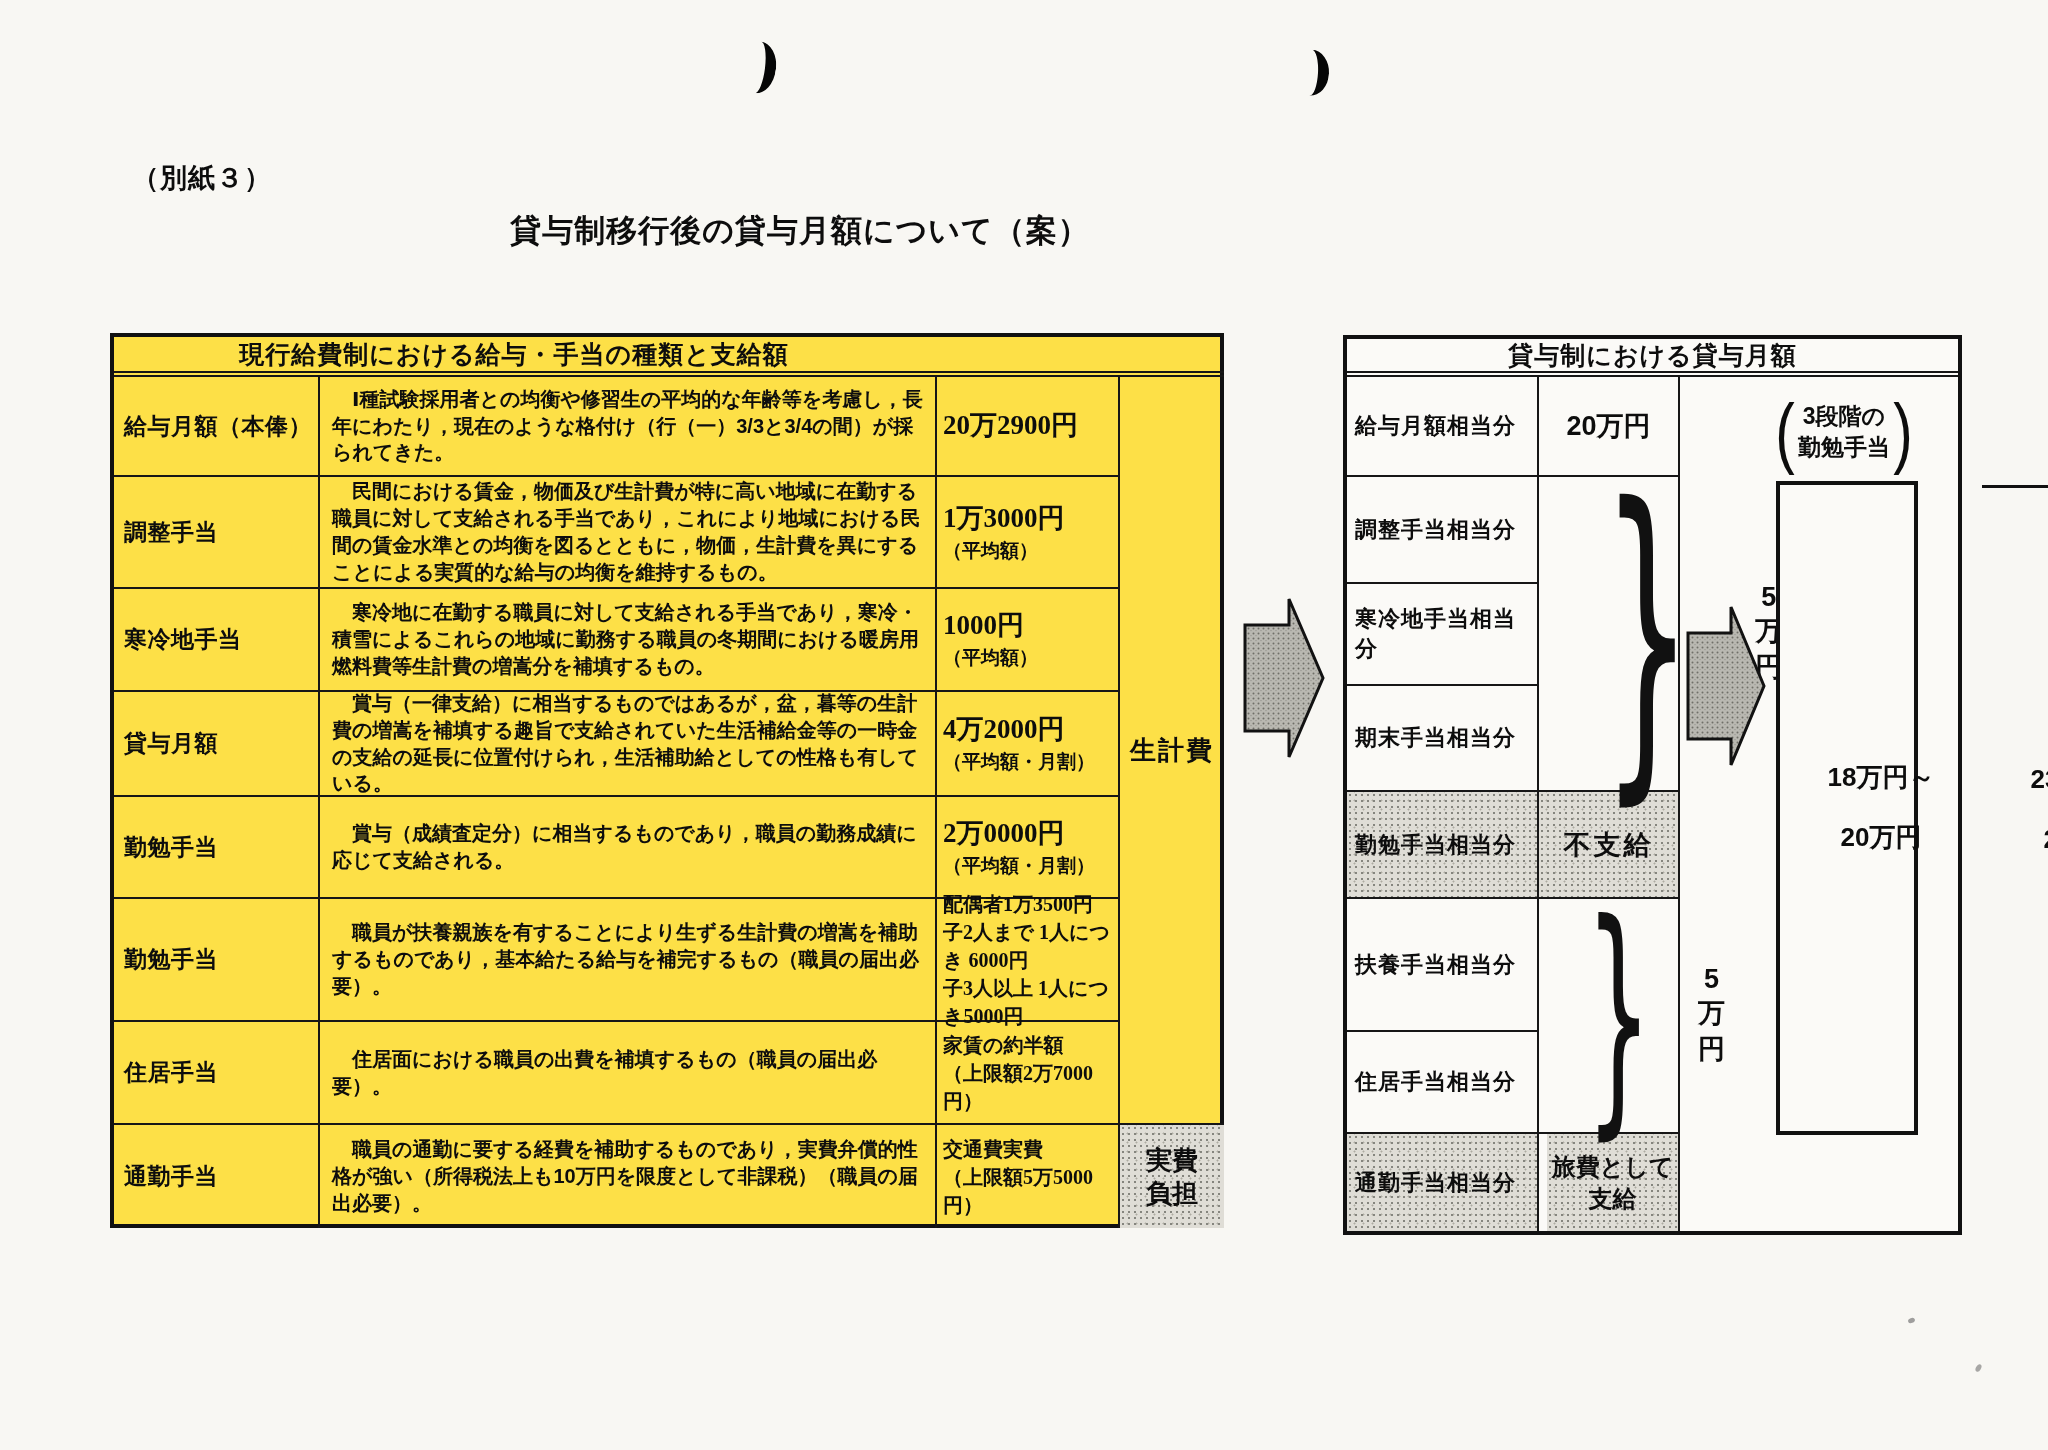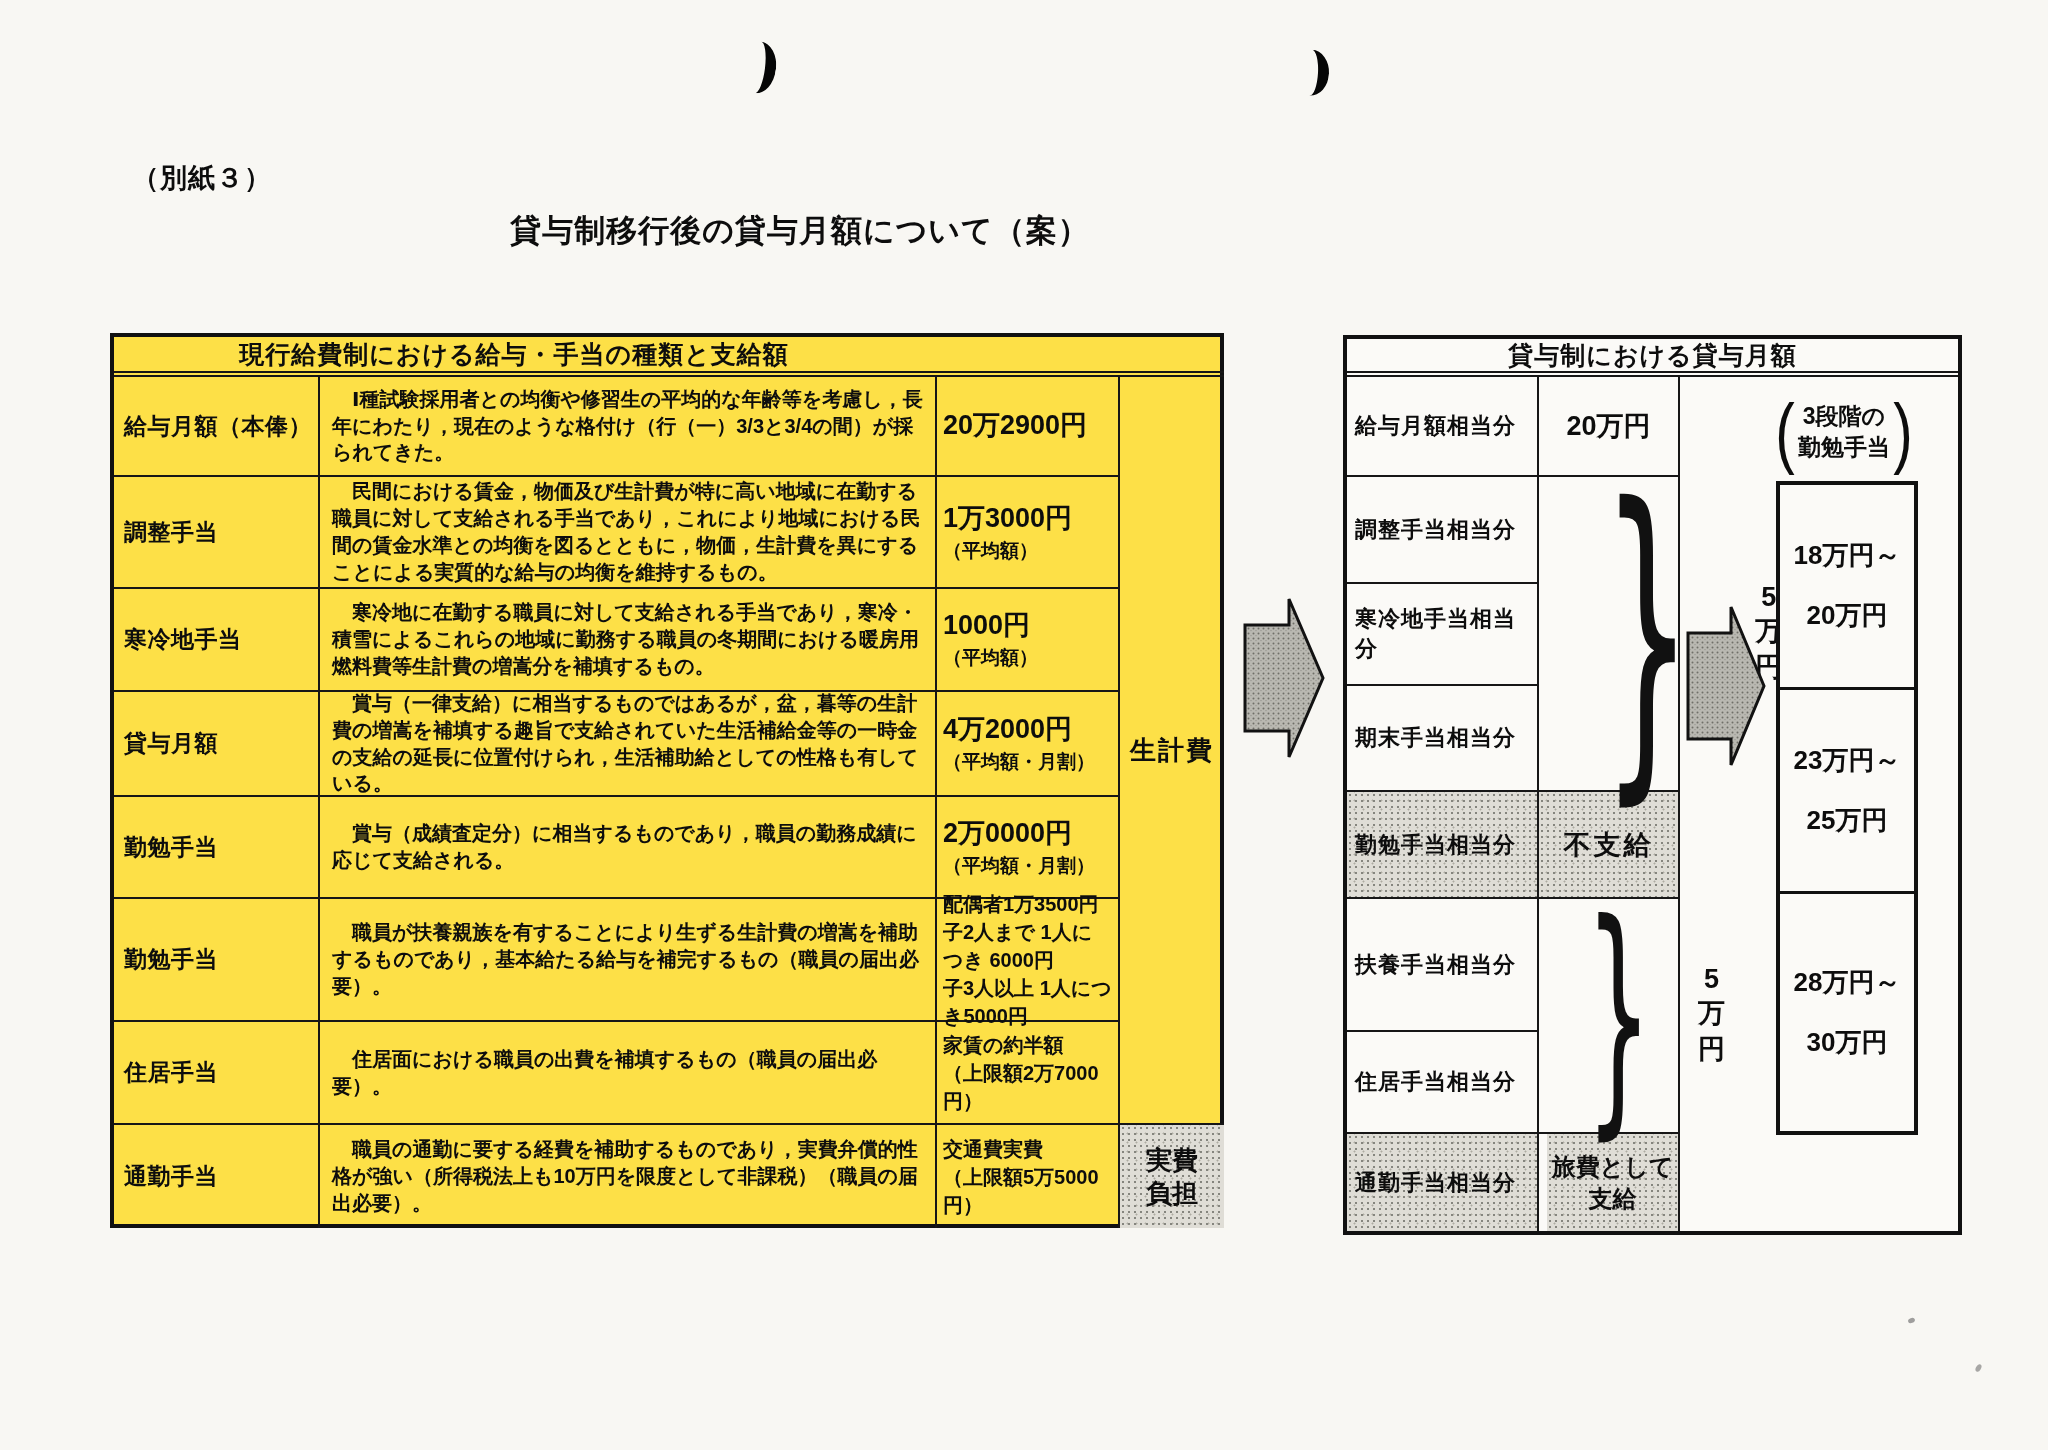--- a/index.html
+++ b/index.html
@@ -62,21 +62,21 @@
     grid-column: 1 / -1;
     border-right: none;
     border-bottom: 6px double #161616;
     justify-content: center;
     font-size: 25px; font-weight: 700; letter-spacing: 1px;
   }
   .left-table .t-header { padding-right: 310px; }
   .name { padding-left: 10px; font-size: 23px; font-weight: 600; letter-spacing: 0.5px; }
   .desc { padding: 6px 10px 6px 12px; font-size: 20px; font-weight: 600; line-height: 1.34; }
   .amt { padding: 4px 6px; }
-  .amt > span { display: block; width: 100%; font-size: 19px; font-weight: 700; line-height: 1.4; }
+  .amt > span { display: block; width: 100%; font-size: 19px; font-weight: 700; line-height: 1.4; font-family: Liberation Serif, serif; }
   .amt-big::first-line { font-size: 27px; }
   .amt-sm { font-size: 20px !important; }
   .cat-living {
     grid-column: 4; grid-row: 2 / 9;
     border-right: none; justify-content: center;
     font-size: 26px; font-weight: 700; letter-spacing: 2px;
   }
   .cat-actual {
     grid-column: 4; grid-row: 9;
     border-right: none; border-bottom: none;
@@ -116,21 +116,21 @@
   .stage-label-wrap {
     position: absolute; left: 64px; top: 16px; width: 200px;
     display: flex; align-items: center; justify-content: center; gap: 0px;
   }
   .paren { font-size: 78px; font-weight: 400; line-height: 1; transform: scaleX(0.75); }
   .stage-label { font-size: 23px; font-weight: 700; line-height: 1.35; text-align: center; }
   .stage-box {
     position: absolute; left: 96px; top: 104px;
     width: 142px; height: 654px;
     border: 4px solid #111;
-    display: flex; flex-direction: column;
+    display: flex; flex-direction: row;
     background: #fbfaf7;
   }
   .stage { display: flex; align-items: center; justify-content: center; text-align: center; font-size: 26px; font-weight: 700; line-height: 2.3; }
   .stage-1 { flex: 0 0 202px; }
   .stage-2 { flex: 0 0 204px; border-top: 3px solid #111; }
   .stage-3 { flex: 1; border-top: 3px solid #111; }
 
   
   .arrow-between { position: absolute; left: 1242px; top: 592px; }
   .arrow-inner { position: absolute; left: 6px; top: 224px; }

